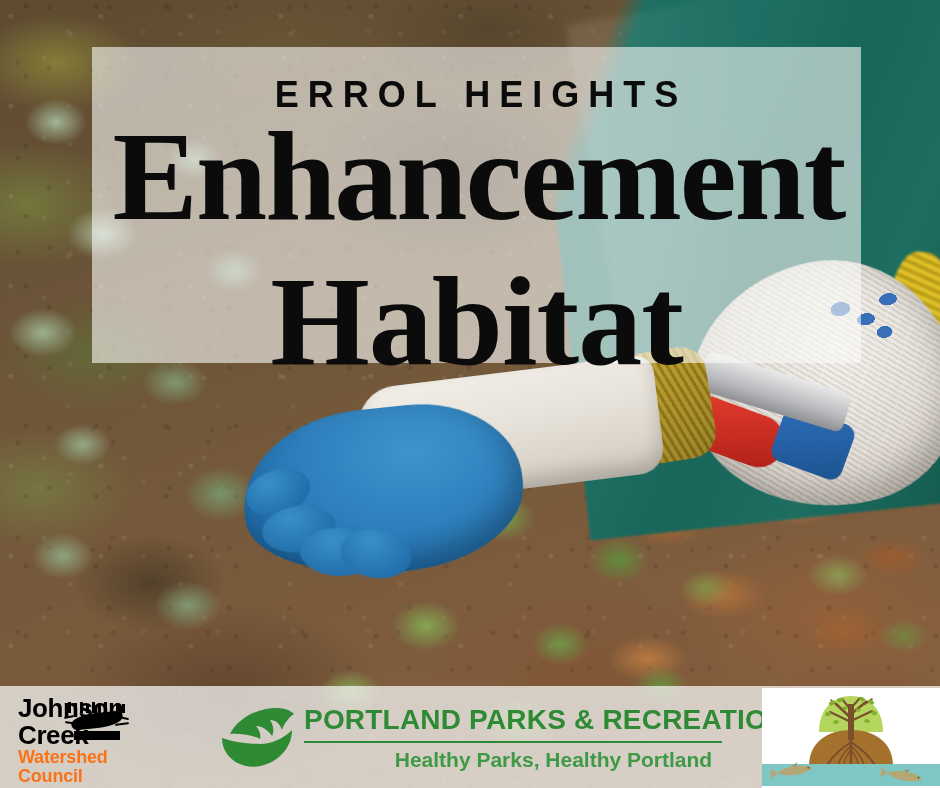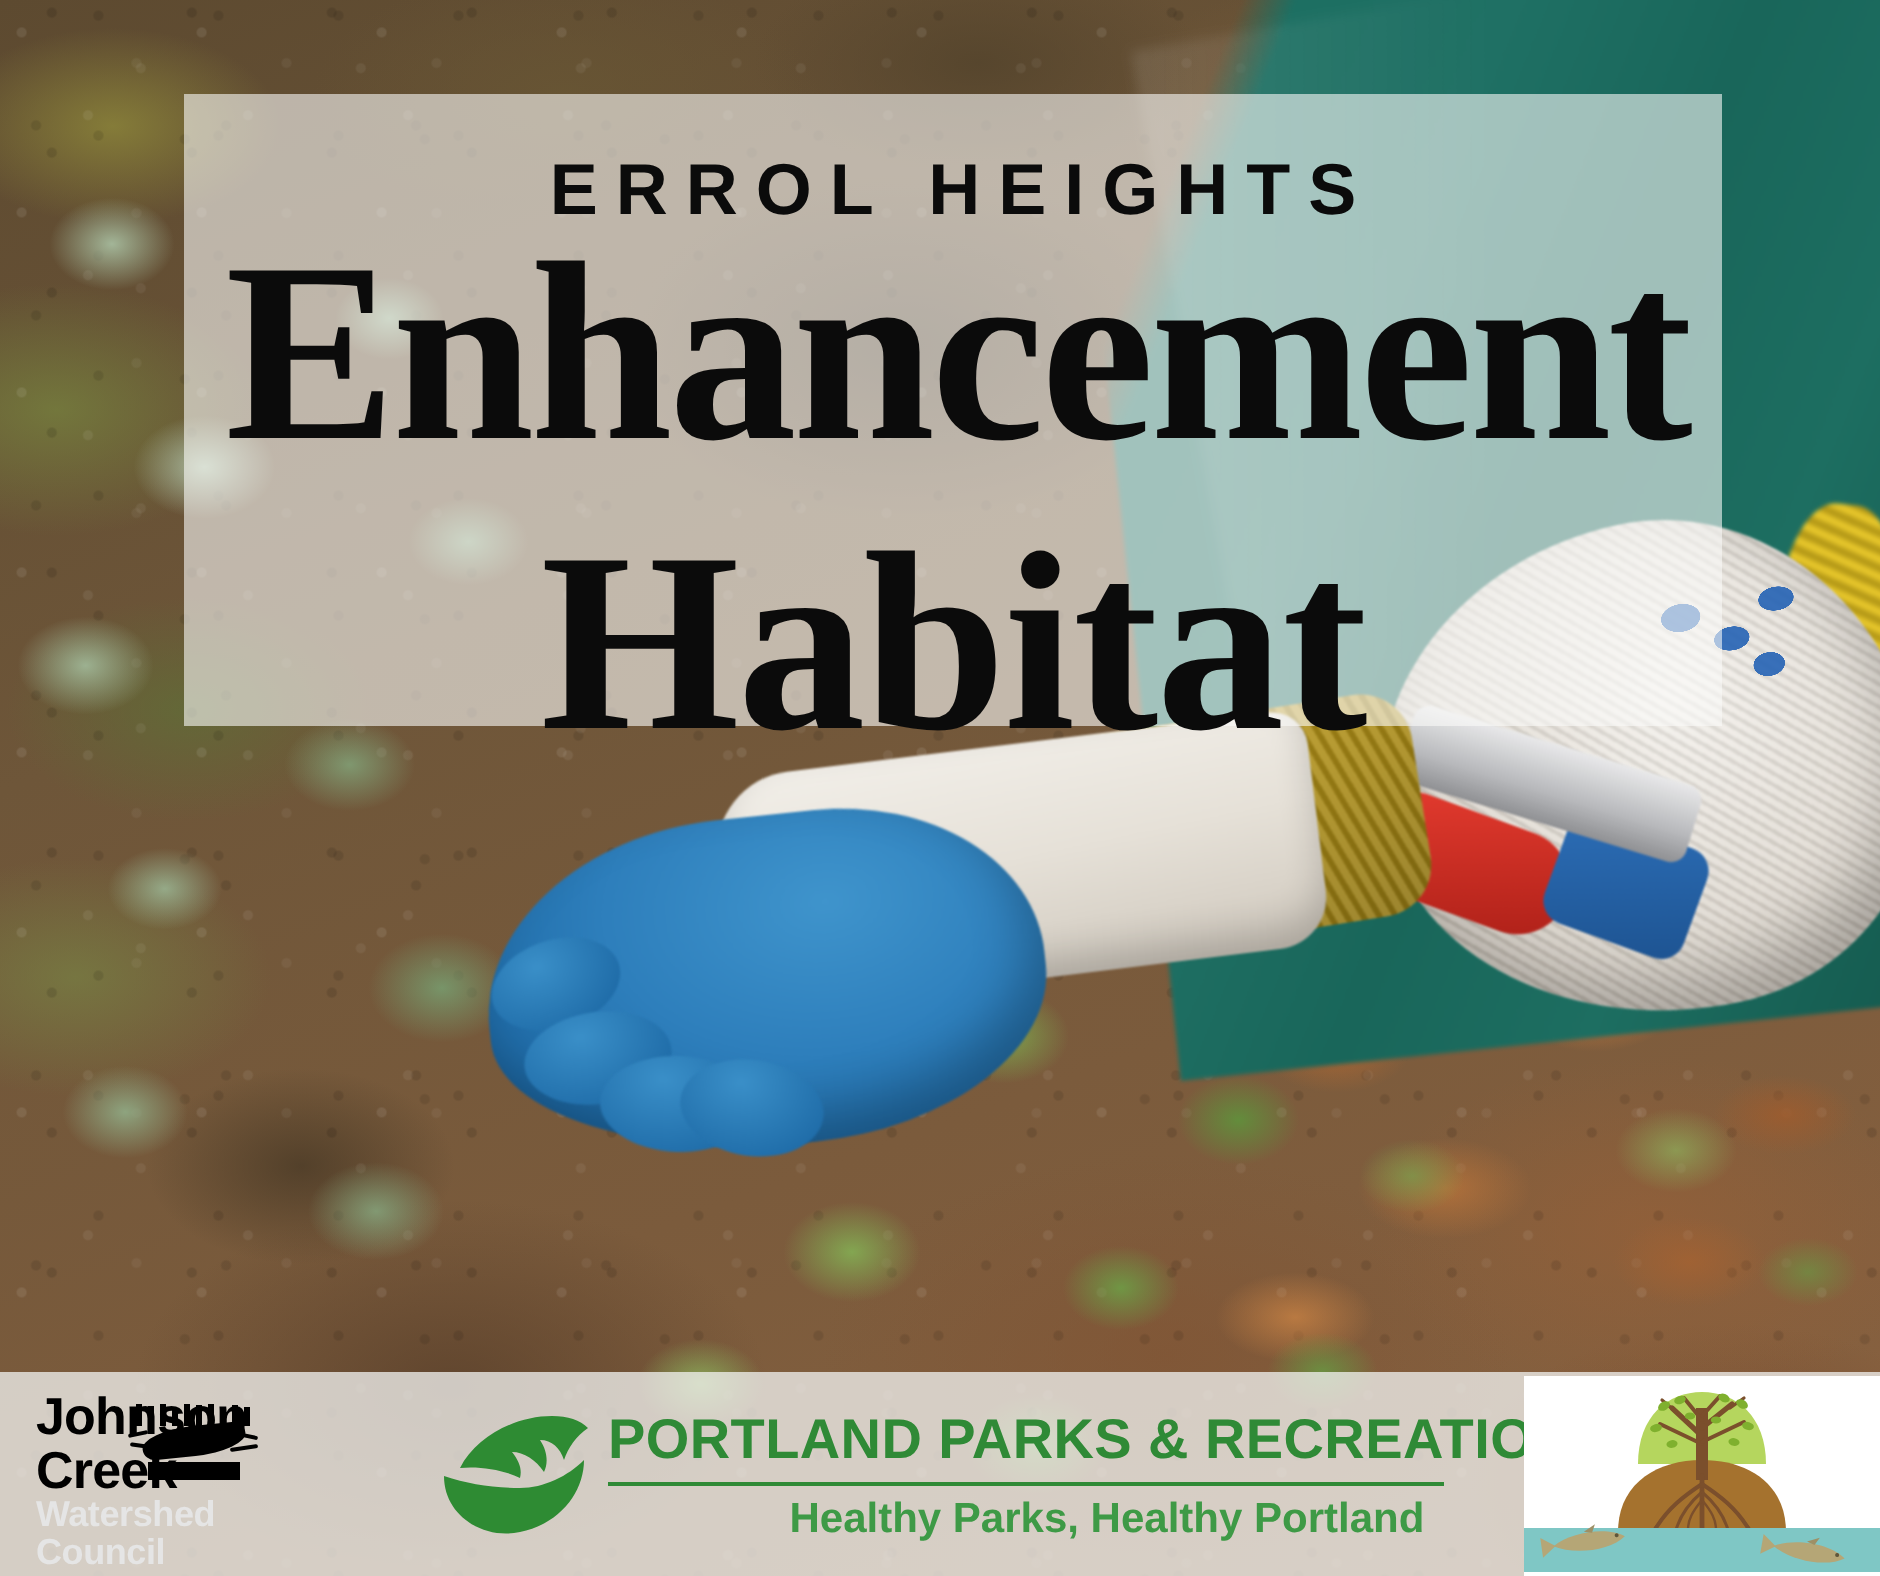--- a/index.html
+++ b/index.html
@@ -359,21 +359,21 @@
     font-size: 26px;
     color: #000;
     line-height: 1.02;
     margin-top: 2px;
     letter-spacing: -.4px;
   }
   .jcwc-sub {
     font-family: "Liberation Sans", sans-serif;
     font-weight: 700;
     font-size: 18px;
-    color: #e5e5e5;
+    color: #f97316;
     line-height: 1.05;
     letter-spacing: -.2px;
   }
 
   
   .ppr {
     position: absolute;
     left: 212px;
     top: 698px;
     width: 540px;

